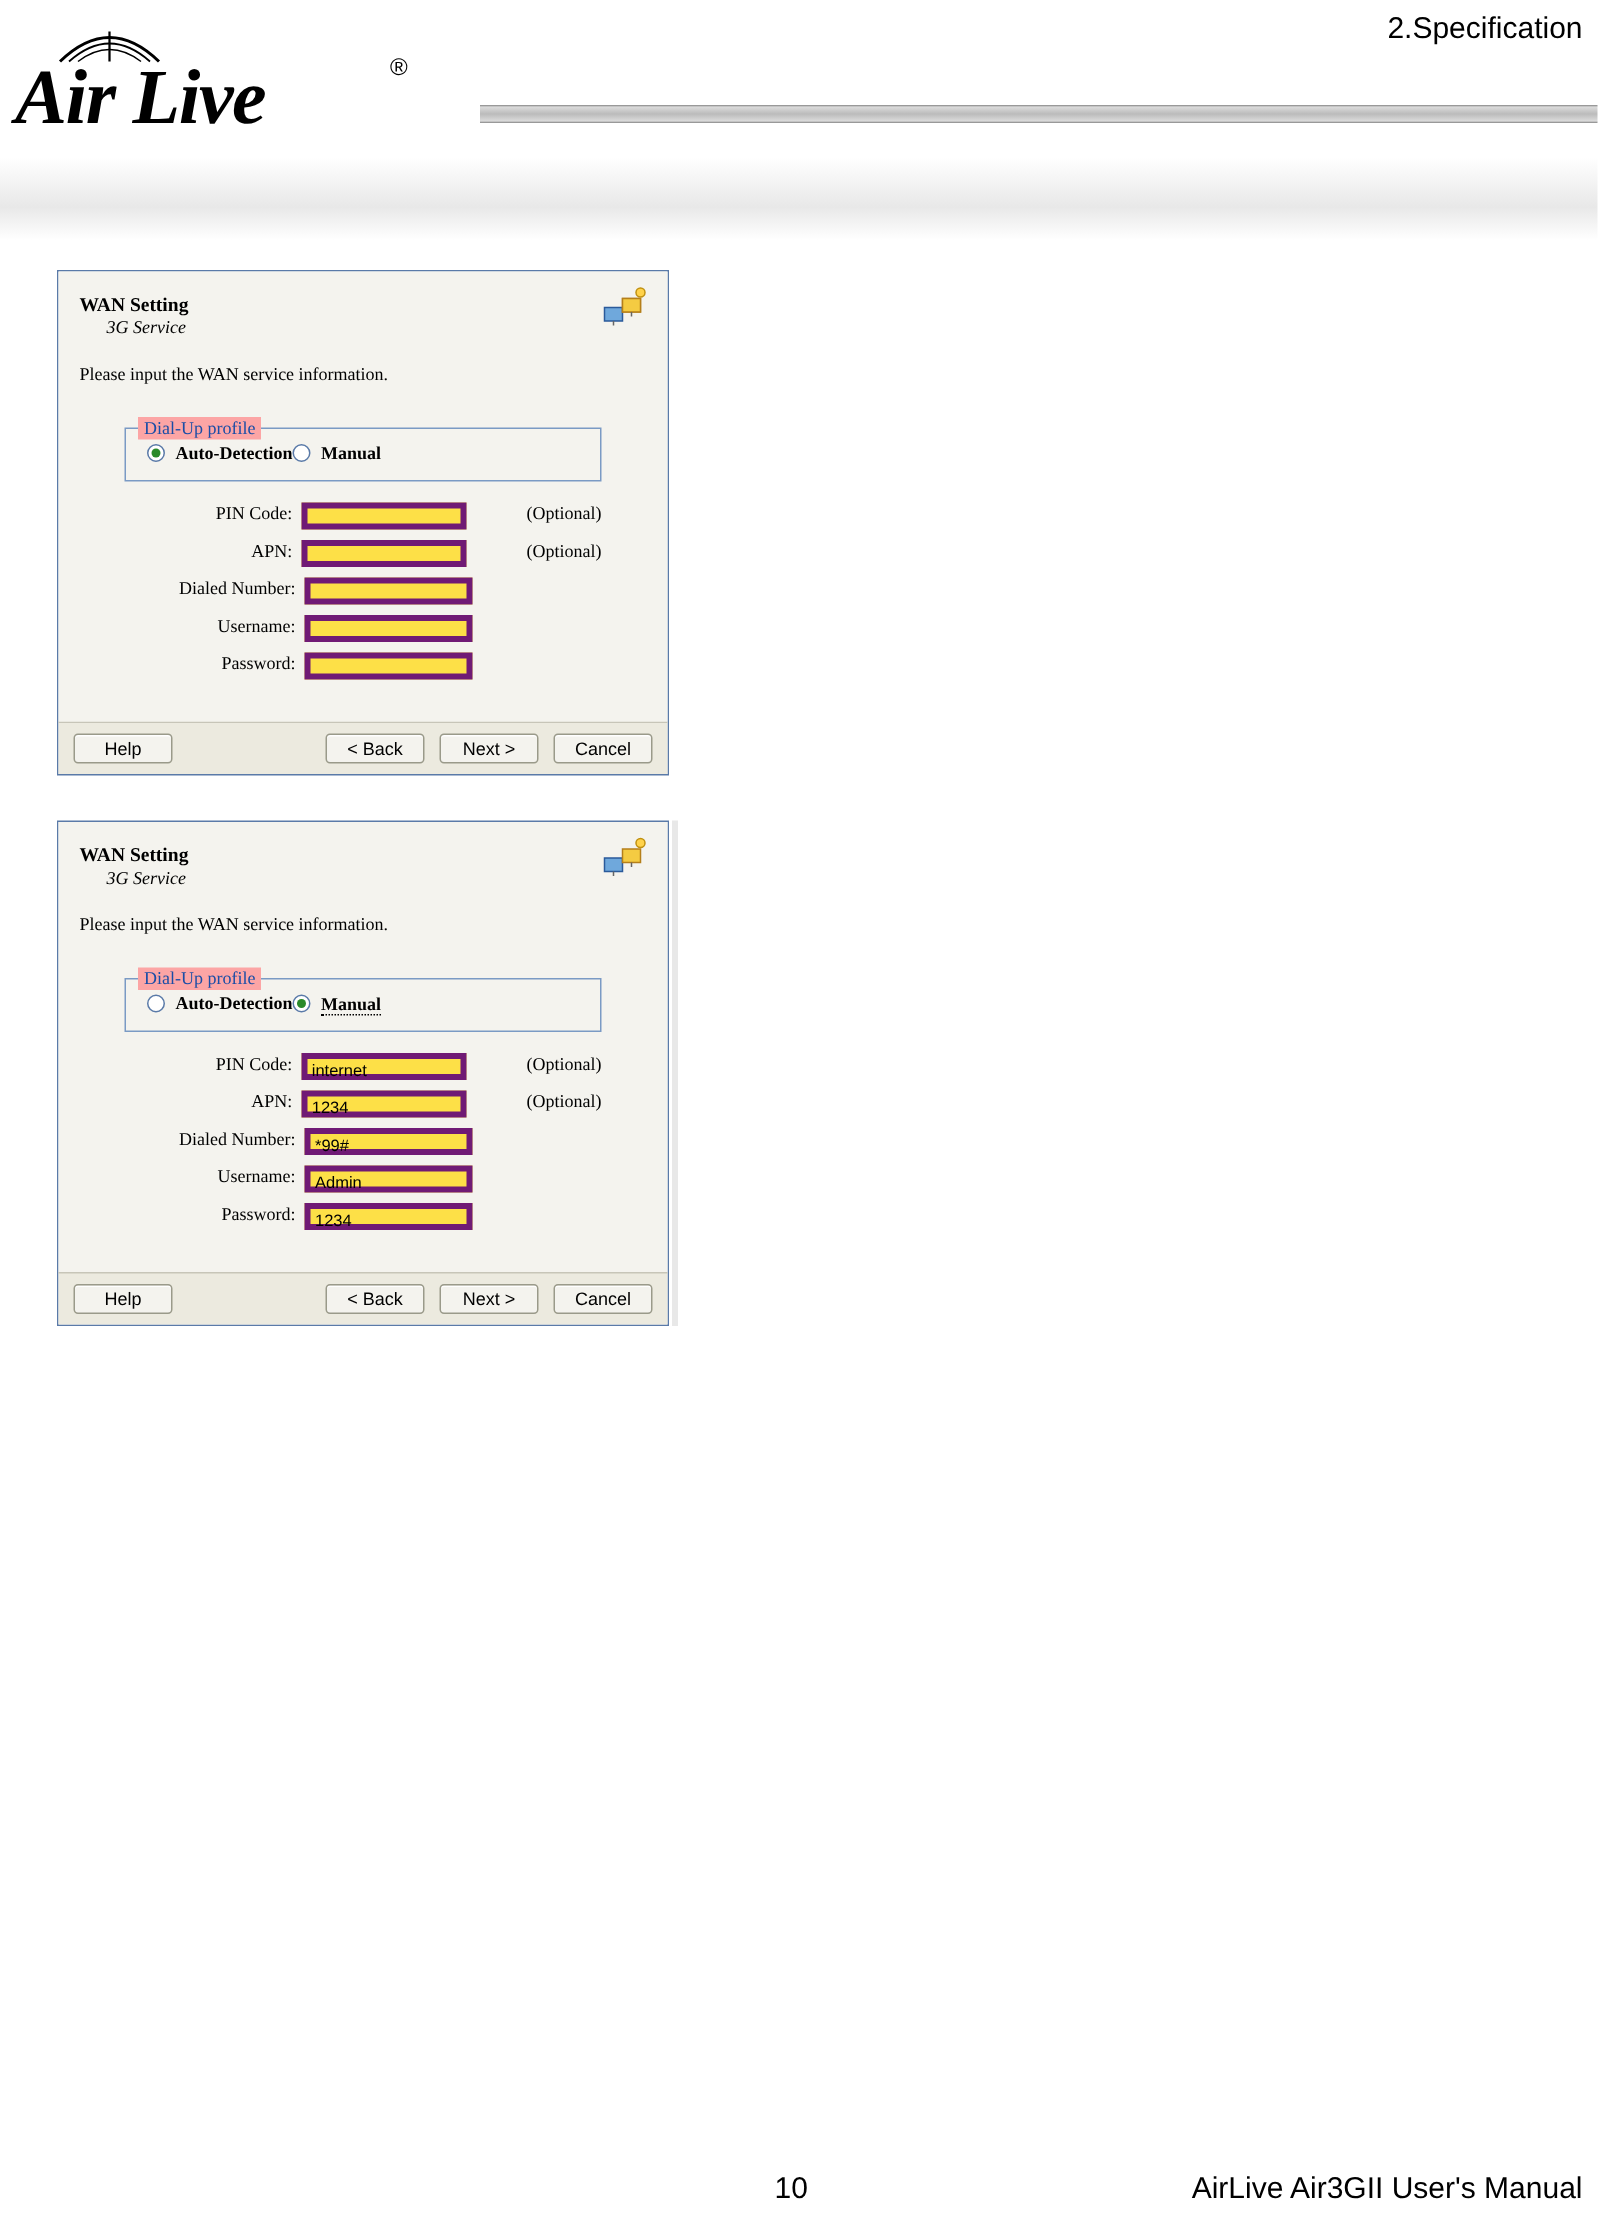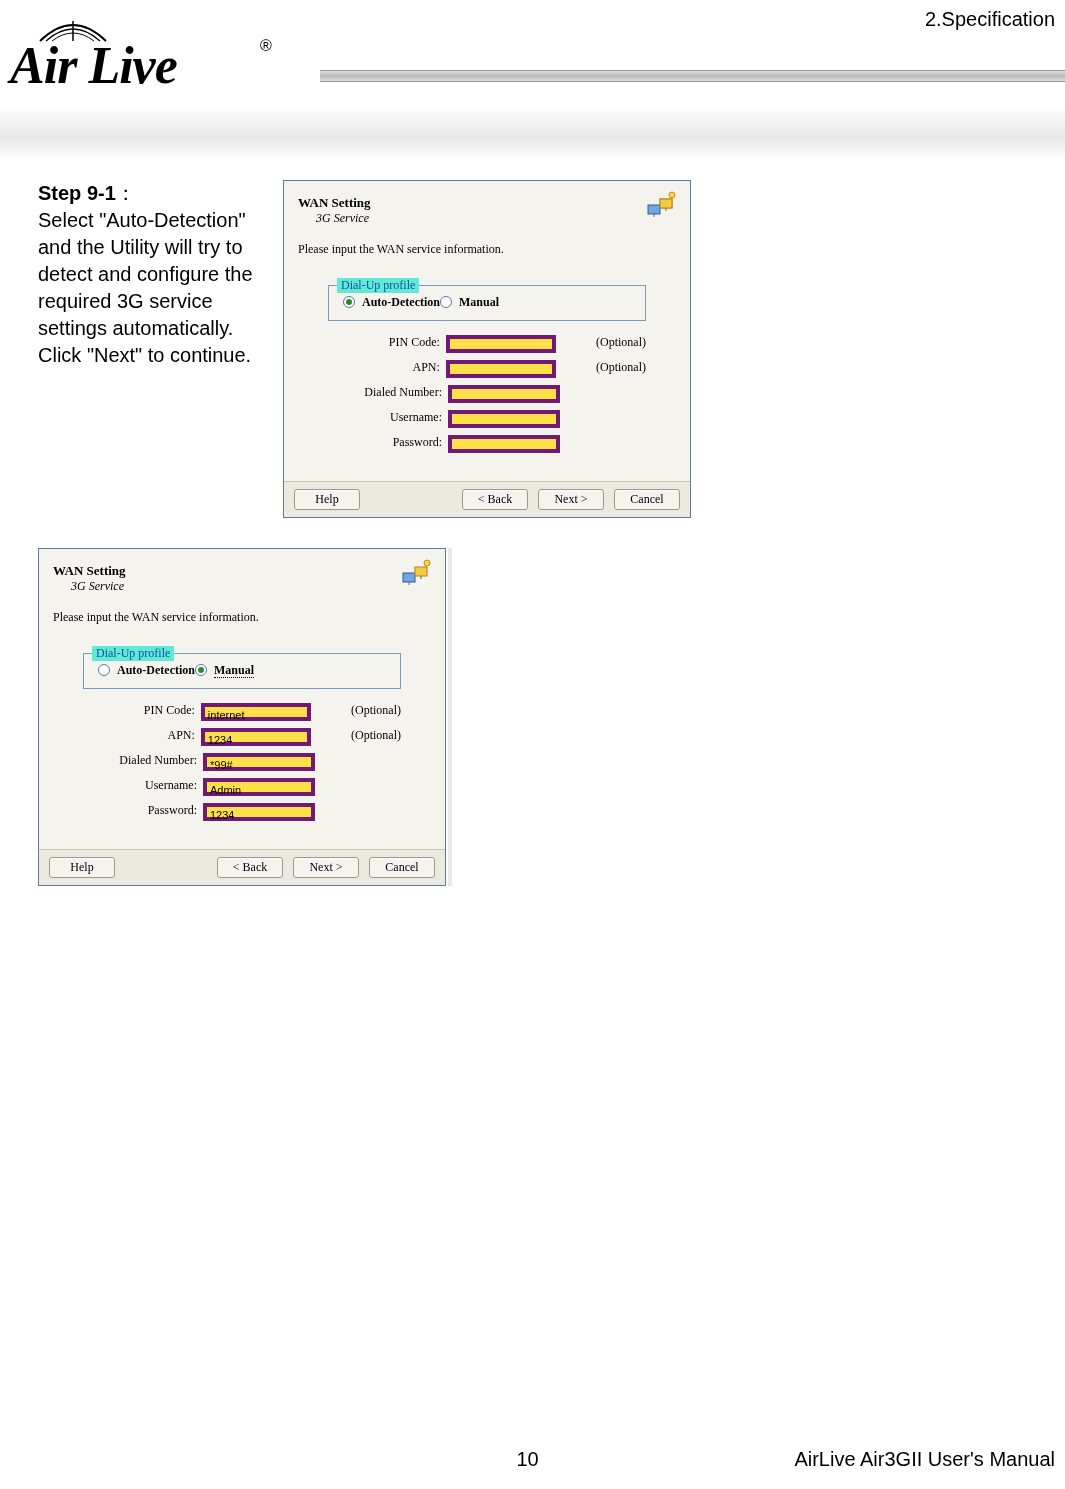--- a/index.html
+++ b/index.html
@@ -126,21 +126,21 @@
   .fieldset {
     border: 1px solid #7a9ac4;
     margin: 0 30px 14px 30px;
     padding: 6px 10px 10px 10px;
     position: relative;
   }
   .fieldset-legend {
     position: absolute;
     top: -8px;
     left: 8px;
-    background: #5eead4;
+    background: #fca5a5;
     padding: 0 4px;
     color: #1a4da6;
     font-size: 12px;
   }
   .radio-row {
     display: flex;
     align-items: center;
     padding: 2px 0 0 4px;
     font-weight: bold;
   }
@@ -202,21 +202,21 @@
     height: 28px;
   }
   .dialog-footer {
     background: #eceadf;
     border-top: 1px solid #c7c5b8;
     padding: 7px 10px;
     display: flex;
     align-items: center;
   }
   .dlg-btn {
-    font-family: Liberation Serif, serif;
+    font-family: Liberation Sans, sans-serif;
     font-size: 12px;
     background: #f4f3ee;
     border: 1px solid #9a9a8a;
     border-radius: 3px;
     padding: 2px 0;
     width: 66px;
     text-align: center;
     cursor: default;
     box-shadow: inset 0 1px 0 #fff;
   }
@@ -268,24 +268,20 @@
     </div>
     <div class="logo-reg">®</div>
   </div>
 
   <div class="header-line"></div>
   <div class="gradient-band"></div>
 
   <div class="content">
 
     <div class="step-row">
-      <div class="step-text">
-        <span class="step-title">Step 9-1</span><span>：</span><br>
-        <span>Select "Auto-Detection" and the Utility will try to detect and configure the required 3G service settings automatically. Click "Next" to continue.</span>
-      </div>
 
       <div class="dialog">
         <div class="dialog-body">
           <svg class="dlg-icon" viewBox="0 0 30 28">
             <rect x="2" y="14" width="12" height="9" fill="#6fa8dc" stroke="#2a5a9a"></rect>
             <rect x="14" y="8" width="12" height="9" fill="#f4c b42" stroke="#b57f1a" opacity="0.9"></rect>
             <rect x="14" y="8" width="12" height="9" fill="#f4cb42" stroke="#b57f1a"></rect>
             <line x1="8" y1="23" x2="8" y2="26" stroke="#666"></line>
             <line x1="20" y1="17" x2="20" y2="20" stroke="#666"></line>
             <circle cx="26" cy="4" r="3" fill="#ffd24a" stroke="#c09010"></circle>

